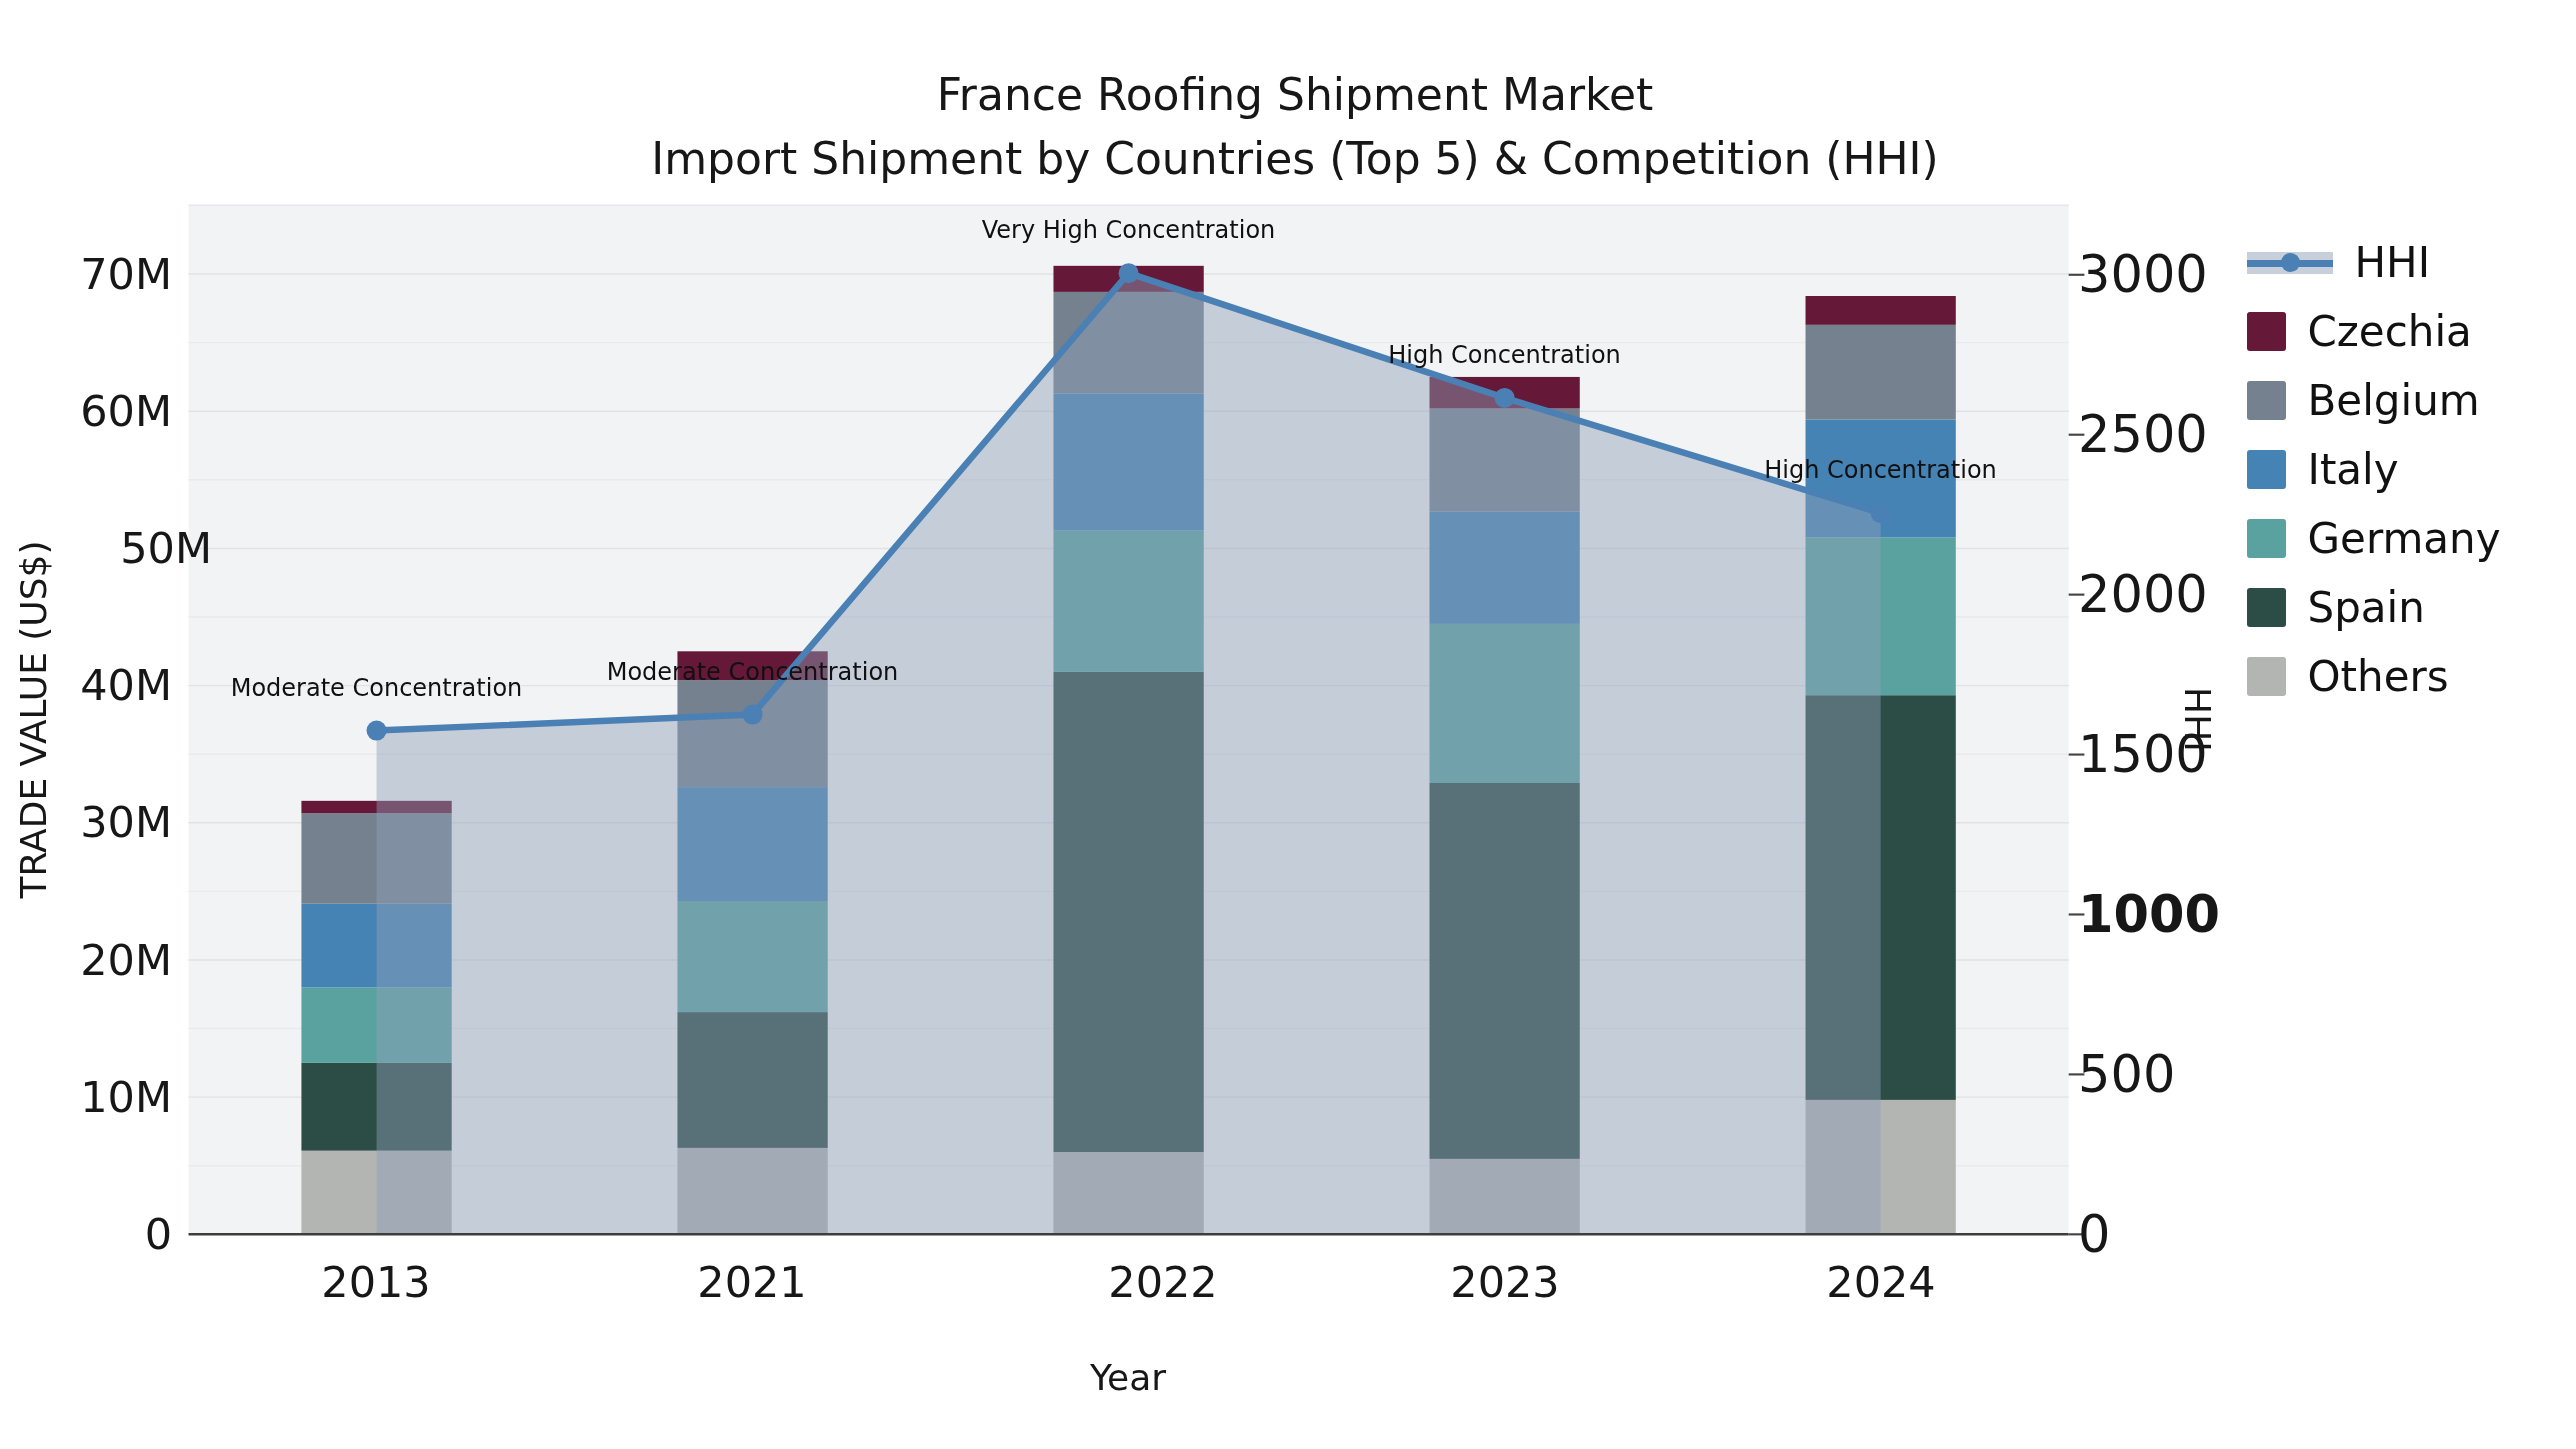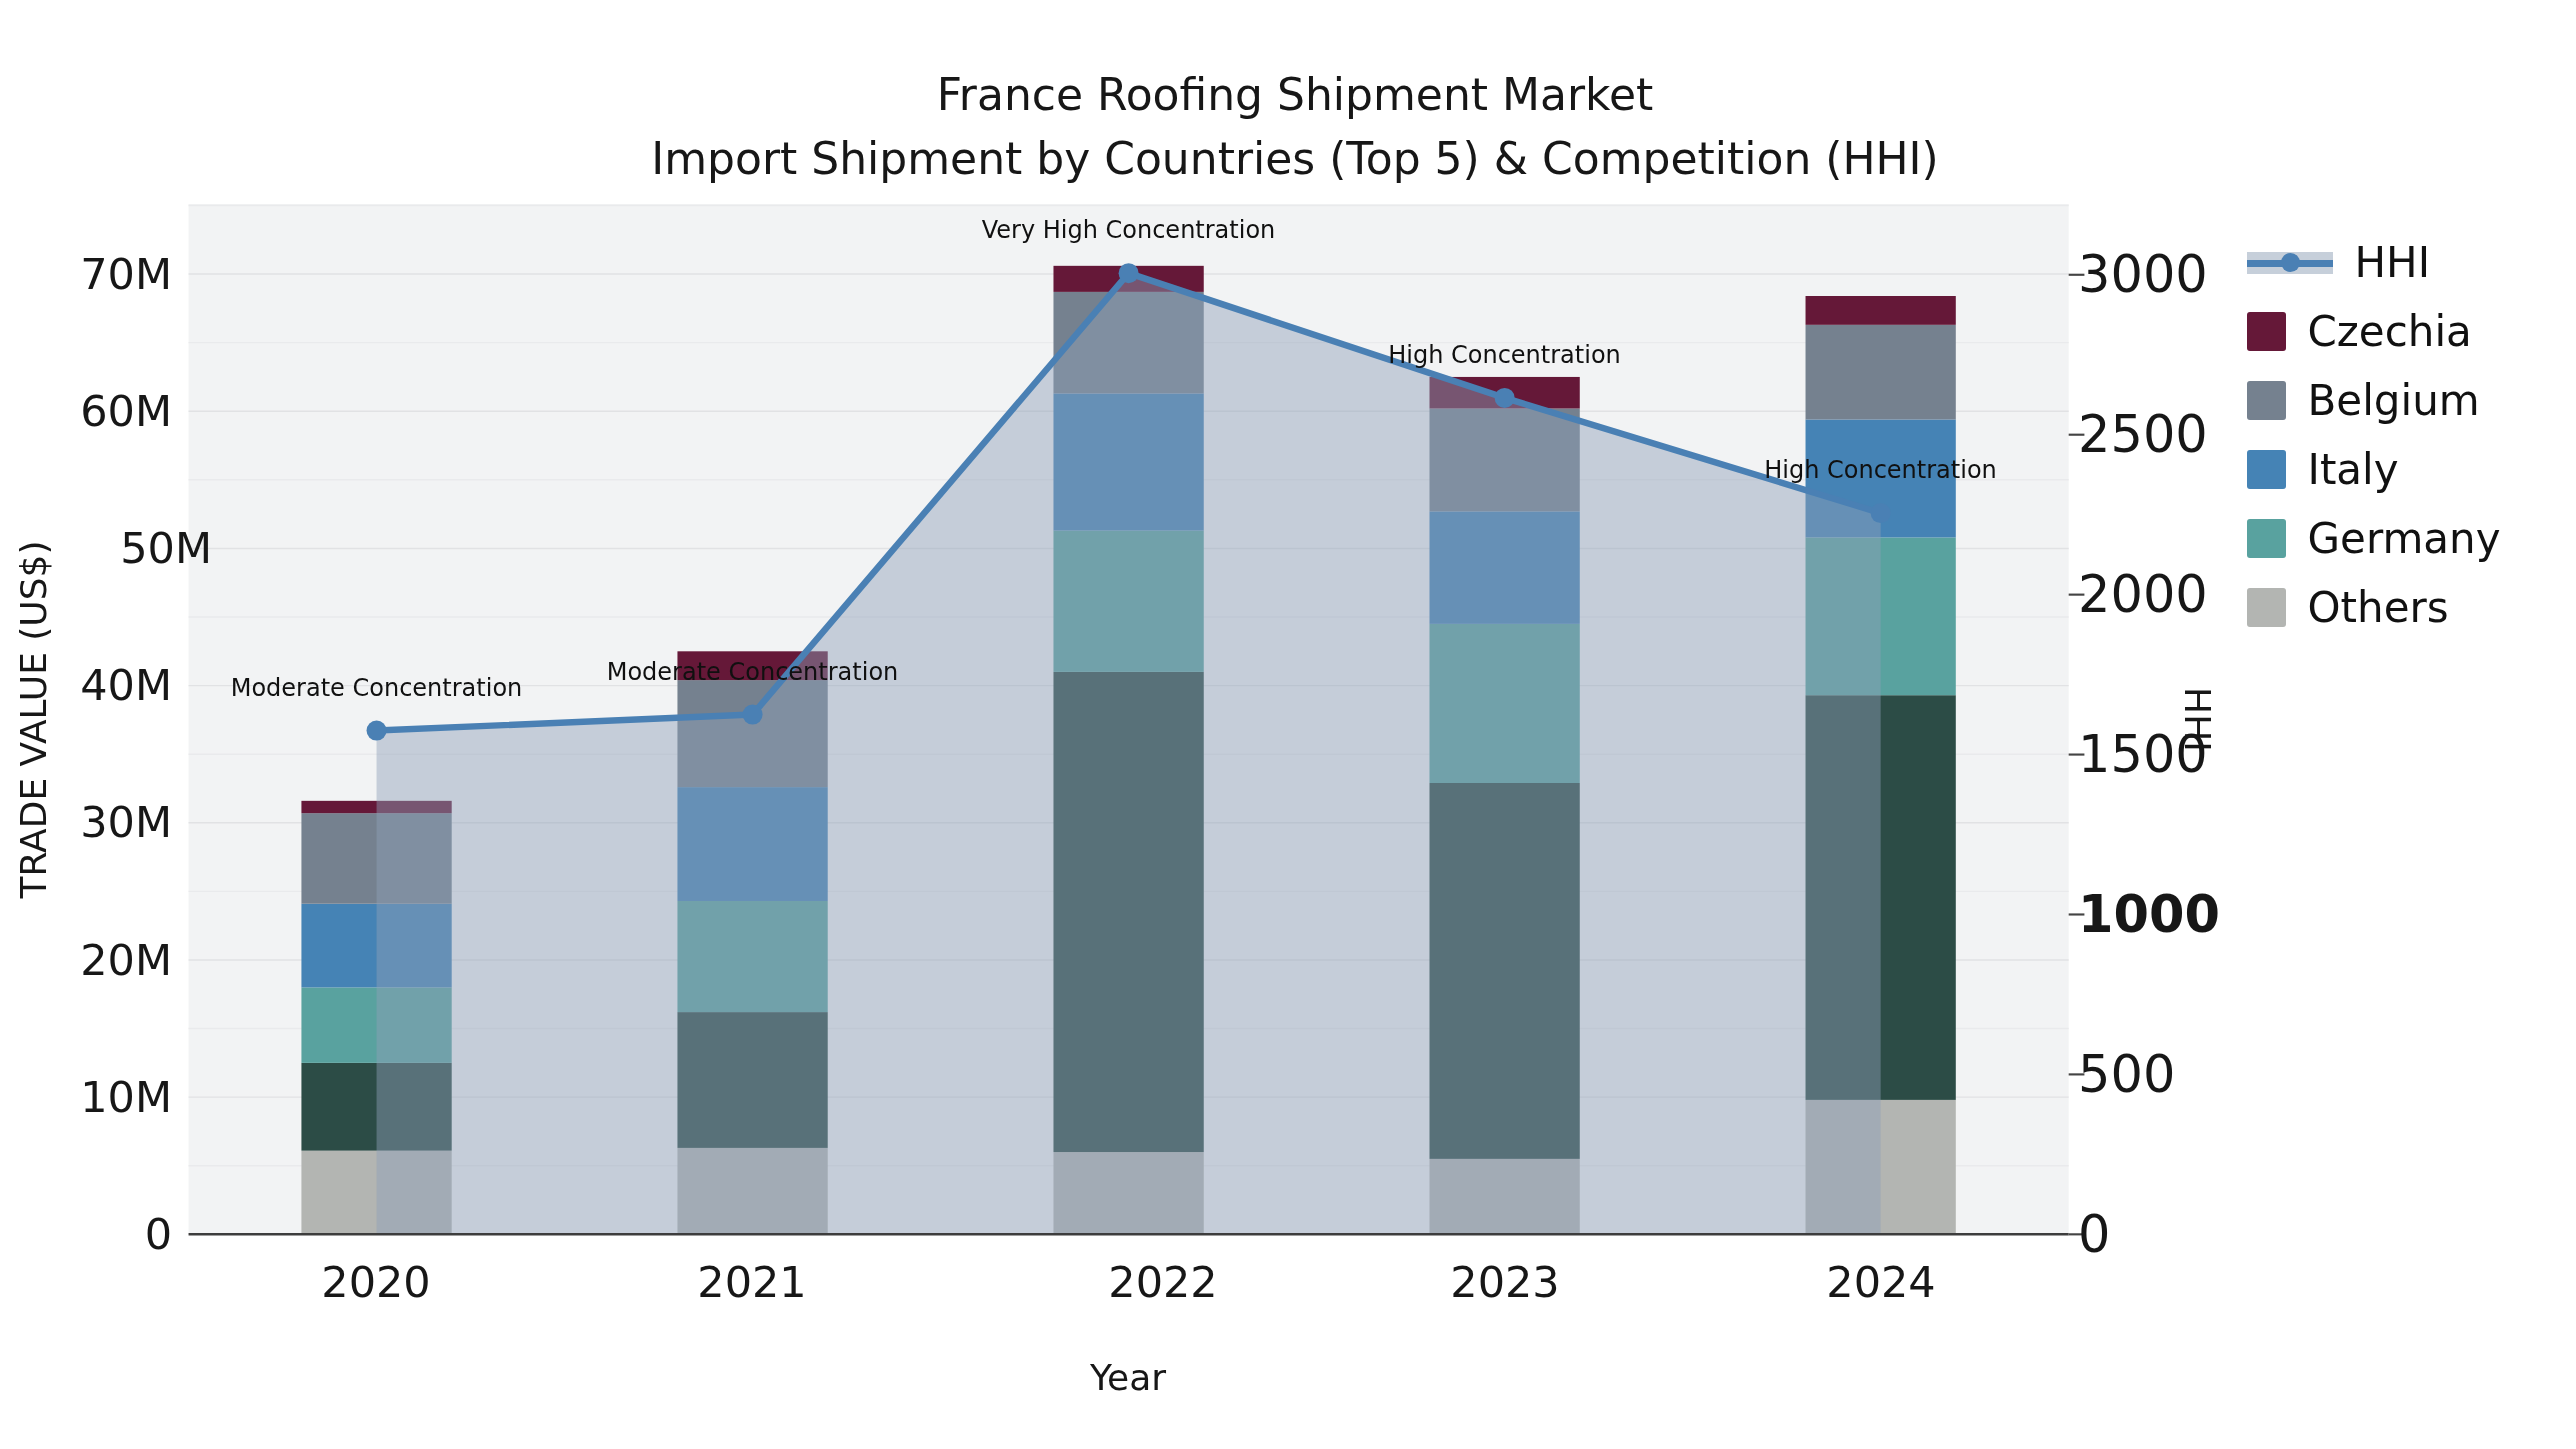--- a/index.html
+++ b/index.html
@@ -116,21 +116,21 @@
   <div id="y2labels">
       <div class="y2tick" style="top: 1213px;">0</div>
       <div class="y2tick" style="top: 1053px;">500</div>
       <div class="y2tick" style="top: 893px; font-weight: bold;">1000</div>
       <div class="y2tick" style="top: 733px;">1500</div>
       <div class="y2tick" style="top: 573px;">2000</div>
       <div class="y2tick" style="top: 413px;">2500</div>
       <div class="y2tick" style="top: 253px;">3000</div>
     </div>
   <div id="xlabels">
-      <div class="xtick" style="left: 233px; top: 1261px;">2020</div>
+      <div class="xtick" style="left: 233px; top: 1261px;">2013</div>
       <div class="xtick" style="left: 609px; top: 1261px;">2021</div>
       <div class="xtick" style="left: 1020px; top: 1261px;">2022</div>
       <div class="xtick" style="left: 1362px; top: 1261px;">2023</div>
       <div class="xtick" style="left: 1738px; top: 1261px;">2024</div>
     </div>
   <div id="annotations">
       <div class="annotation" style="left: 126px; top: 673px;">Moderate Concentration</div>
       <div class="annotation" style="left: 502px; top: 657px;">Moderate Concentration</div>
       <div class="annotation" style="left: 878px; top: 215px;">Very High Concentration</div>
       <div class="annotation" style="left: 1254px; top: 340px;">High Concentration</div>
@@ -156,19 +156,23 @@
       </div>
       <div class="legend-item">
         <div class="legend-swatch" style="background: rgb(69, 131, 181);"></div>
         <div class="legend-label">Italy</div>
       </div>
       <div class="legend-item">
         <div class="legend-swatch" style="background: rgb(89, 162, 159);"></div>
         <div class="legend-label">Germany</div>
       </div>
       <div class="legend-item">
+        <div class="legend-swatch" style="background: rgb(44, 76, 70);"></div>
+        <div class="legend-label">Spain</div>
+      </div>
+      <div class="legend-item">
         <div class="legend-swatch" style="background: rgb(179, 181, 178);"></div>
         <div class="legend-label">Others</div>
       </div>
     </div>
 
 </div>
 
 
 </body></html>

